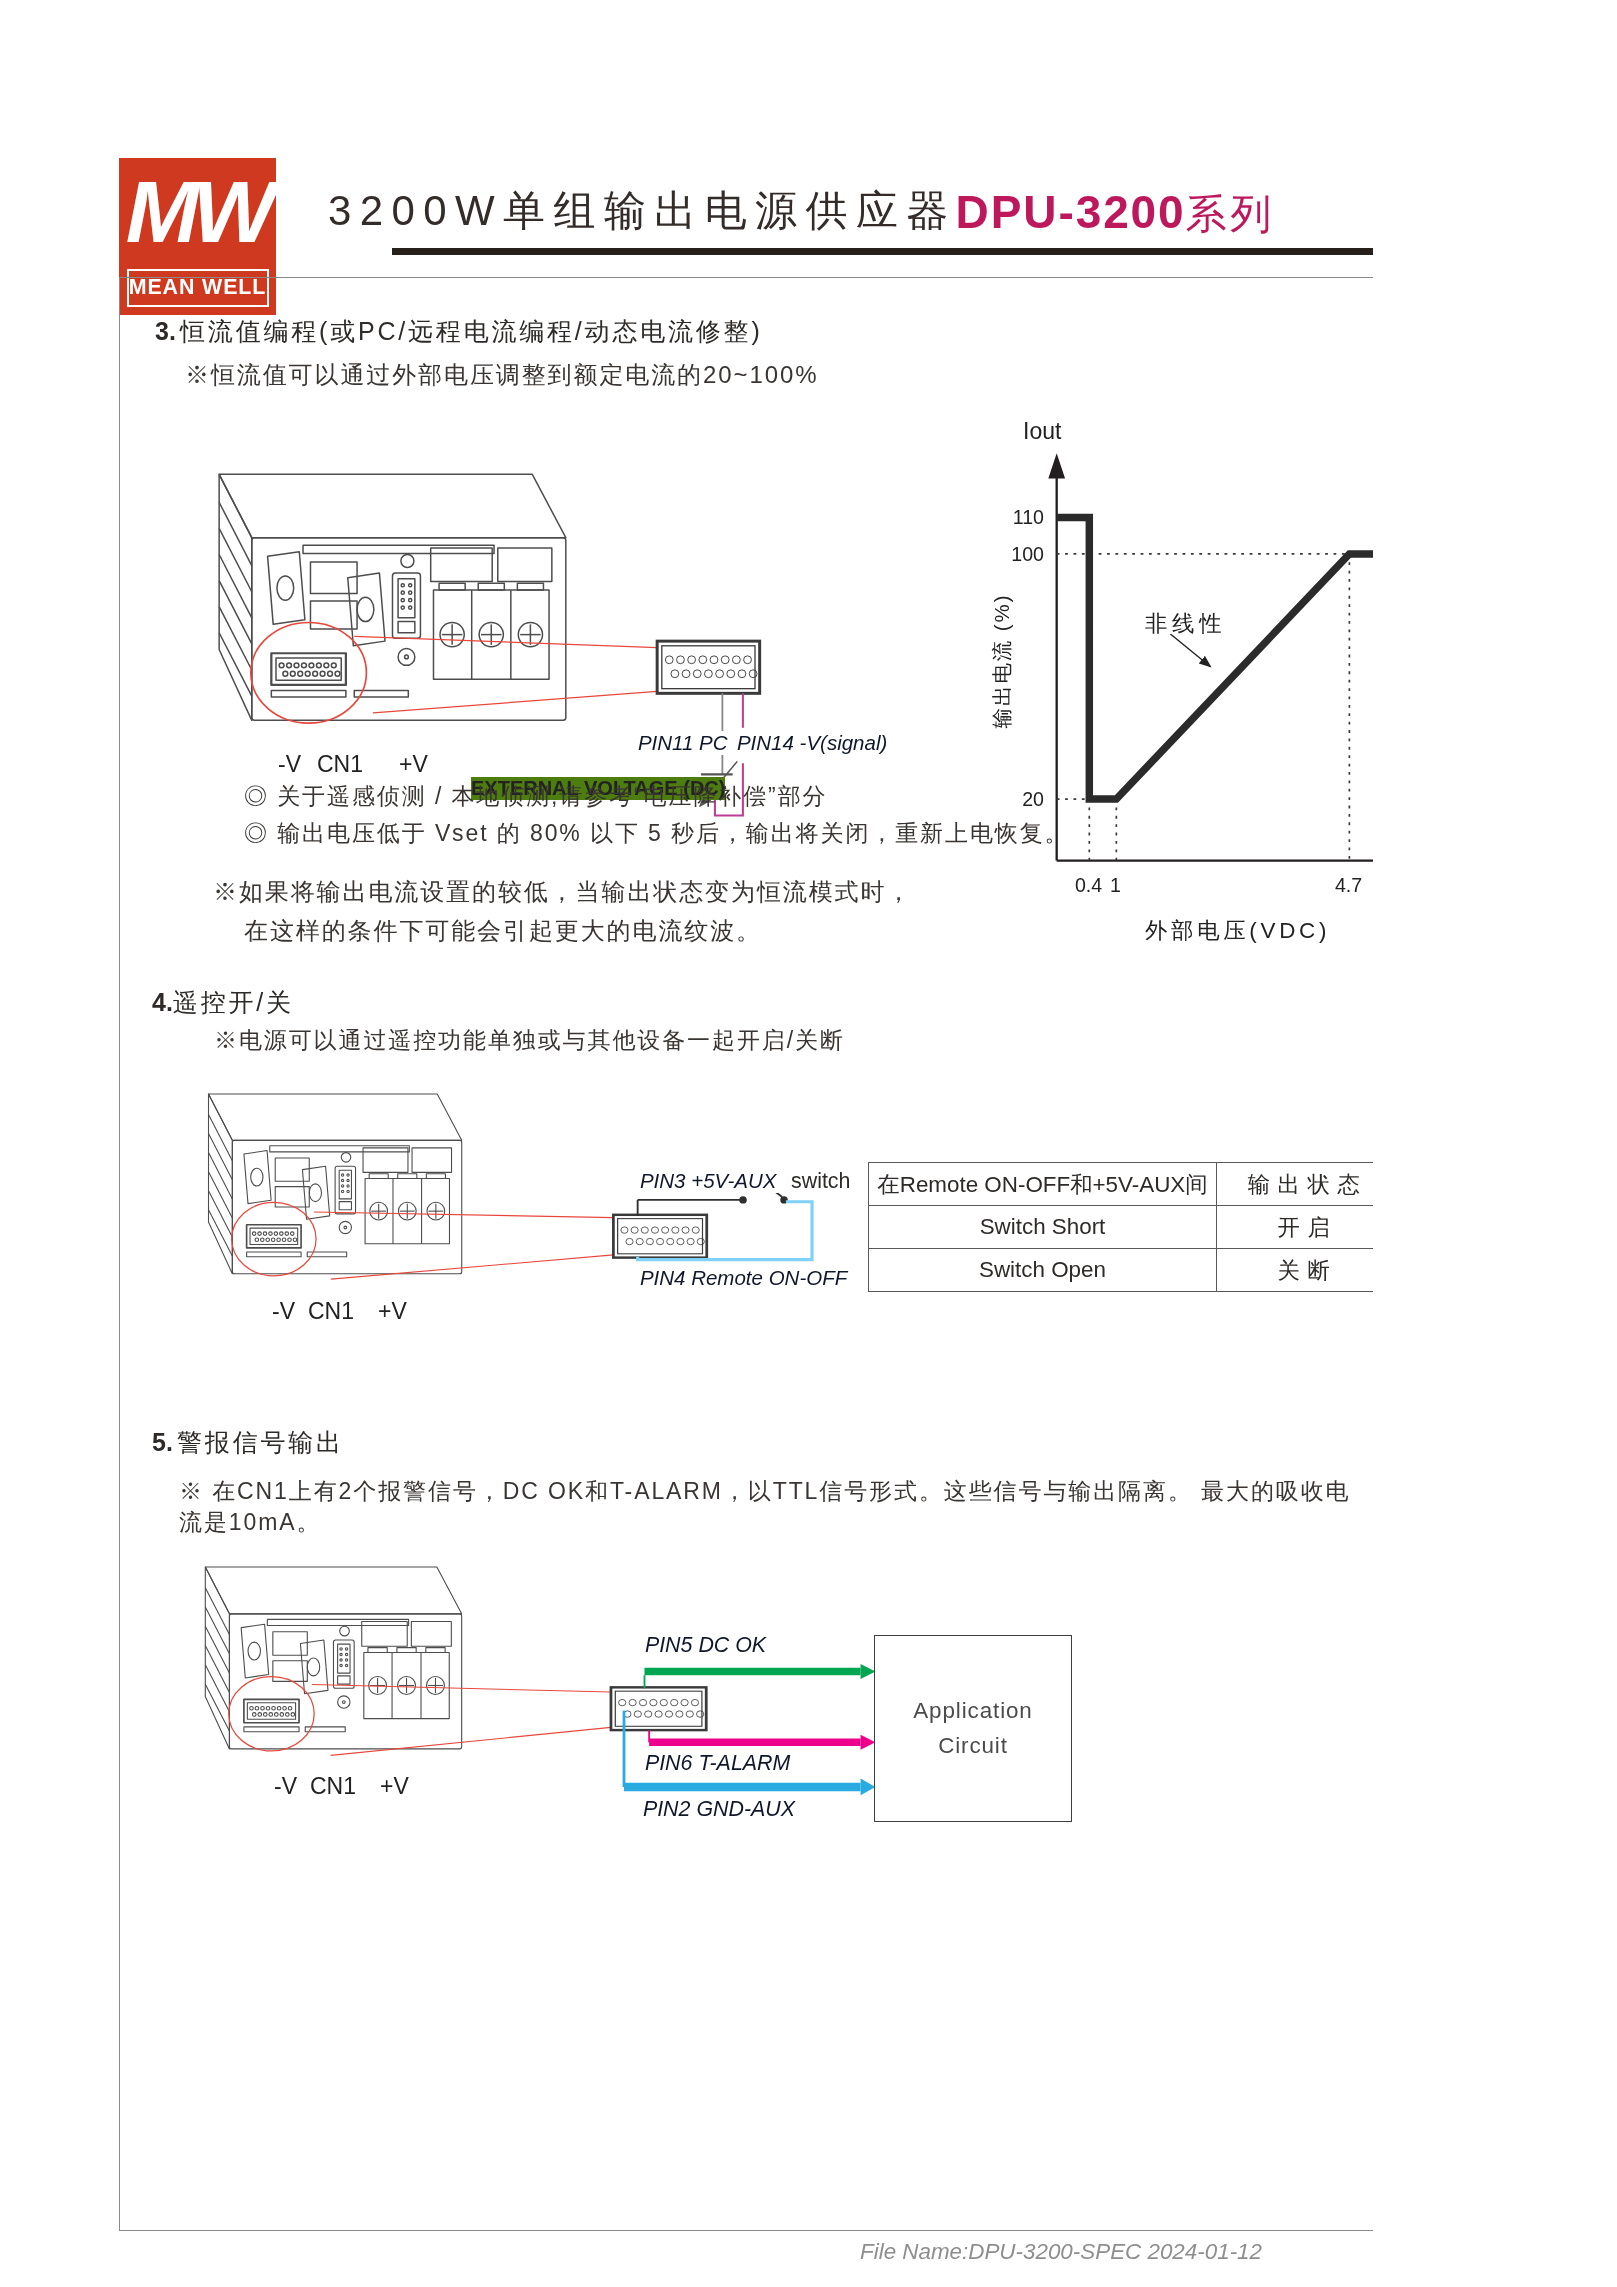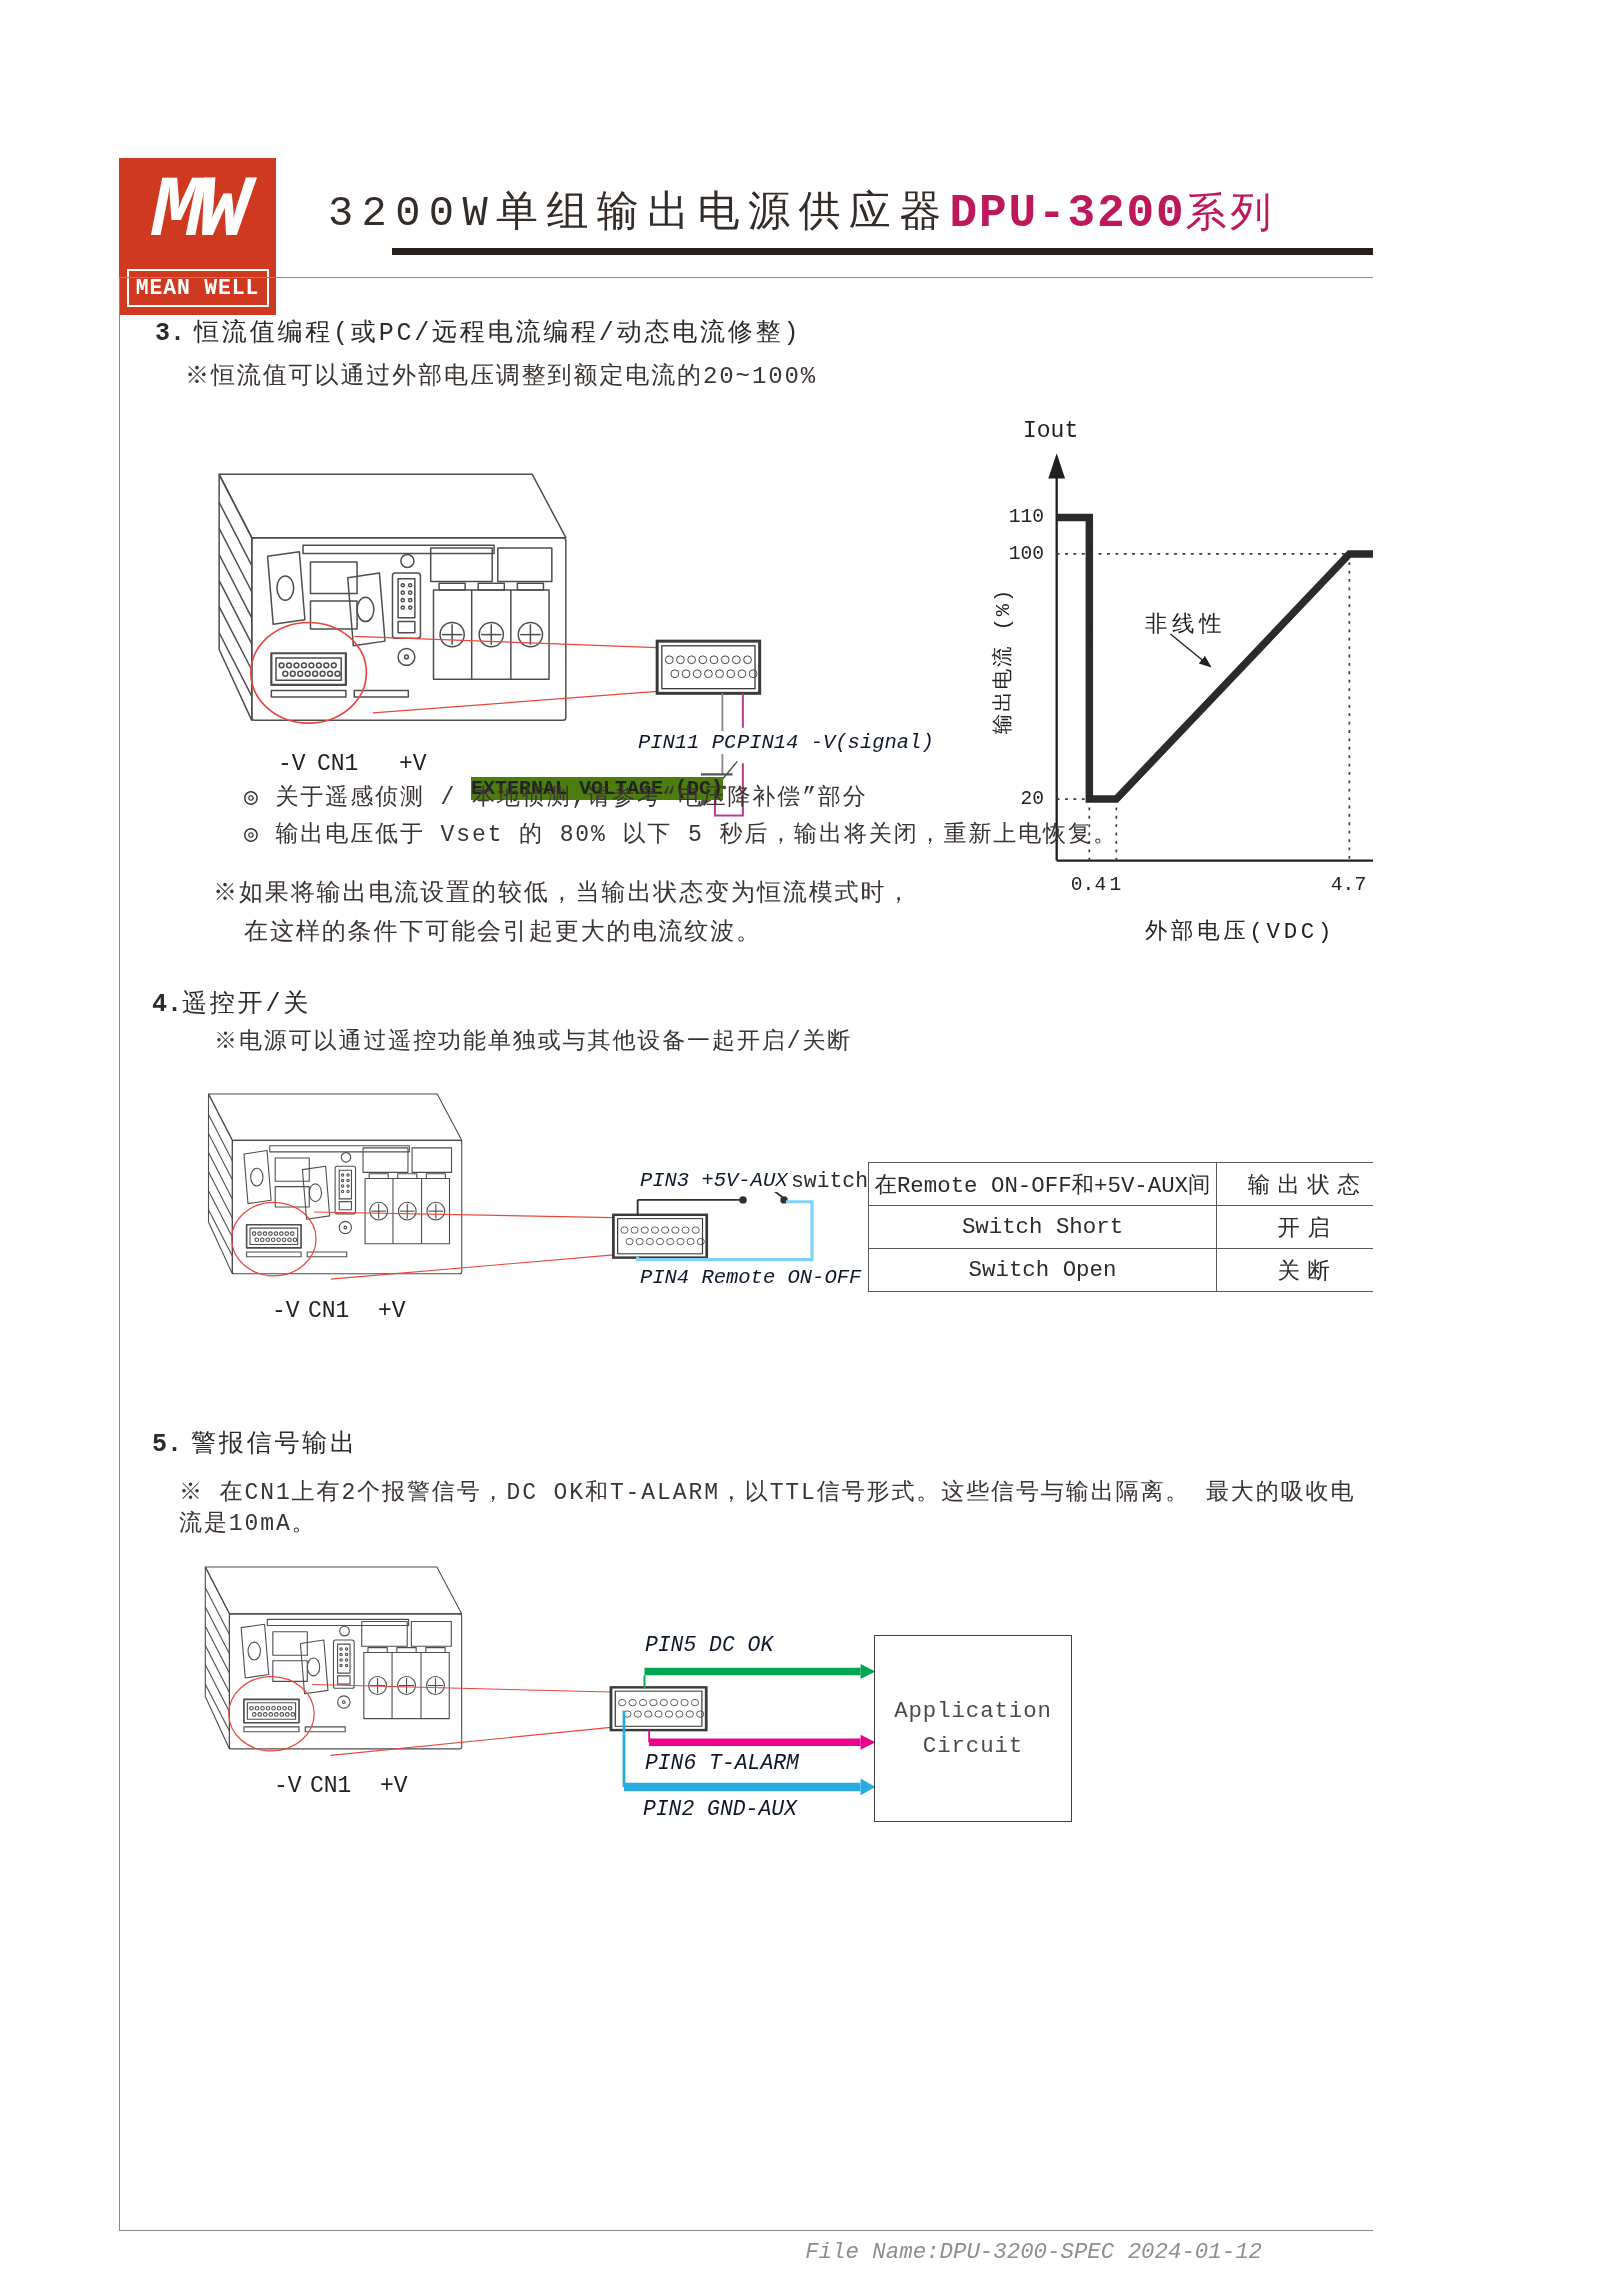--- a/index.html
+++ b/index.html
@@ -1,17 +1,17 @@
 <!DOCTYPE html>
 <html style="font-size:15px"><head>
 <meta charset="utf-8">
 <style>
   html,body{margin:0;padding:0;background:#fff;}
   .page{position:relative;width:1373px;height:2288px;background:#ffffff;
-        font-family:Liberation Mono, monospace;color:#2e2a28;overflow:hidden;}
+        font-family:Liberation Sans, sans-serif;color:#2e2a28;overflow:hidden;}
   .abs{position:absolute;}
   .red{color:#d42b1e;}
   
   .logo{background:#ce391f;}
   .logo-mw{position:absolute;left:0;top:1.9px;width:100%;text-align:center;
            font-weight:bold;font-style:italic;font-size:88px;line-height:104px;
            color:#fff;letter-spacing:-6.5px;}
   .logo-brand-box{position:absolute;left:7.5px;right:7.5px;bottom:8.4px;height:34px;
            border:2.8px solid #fff;display:flex;align-items:center;justify-content:center;}
   .logo-brand-box span{color:#fff;font-weight:bold;font-size:21.4px;letter-spacing:0.9px;}

